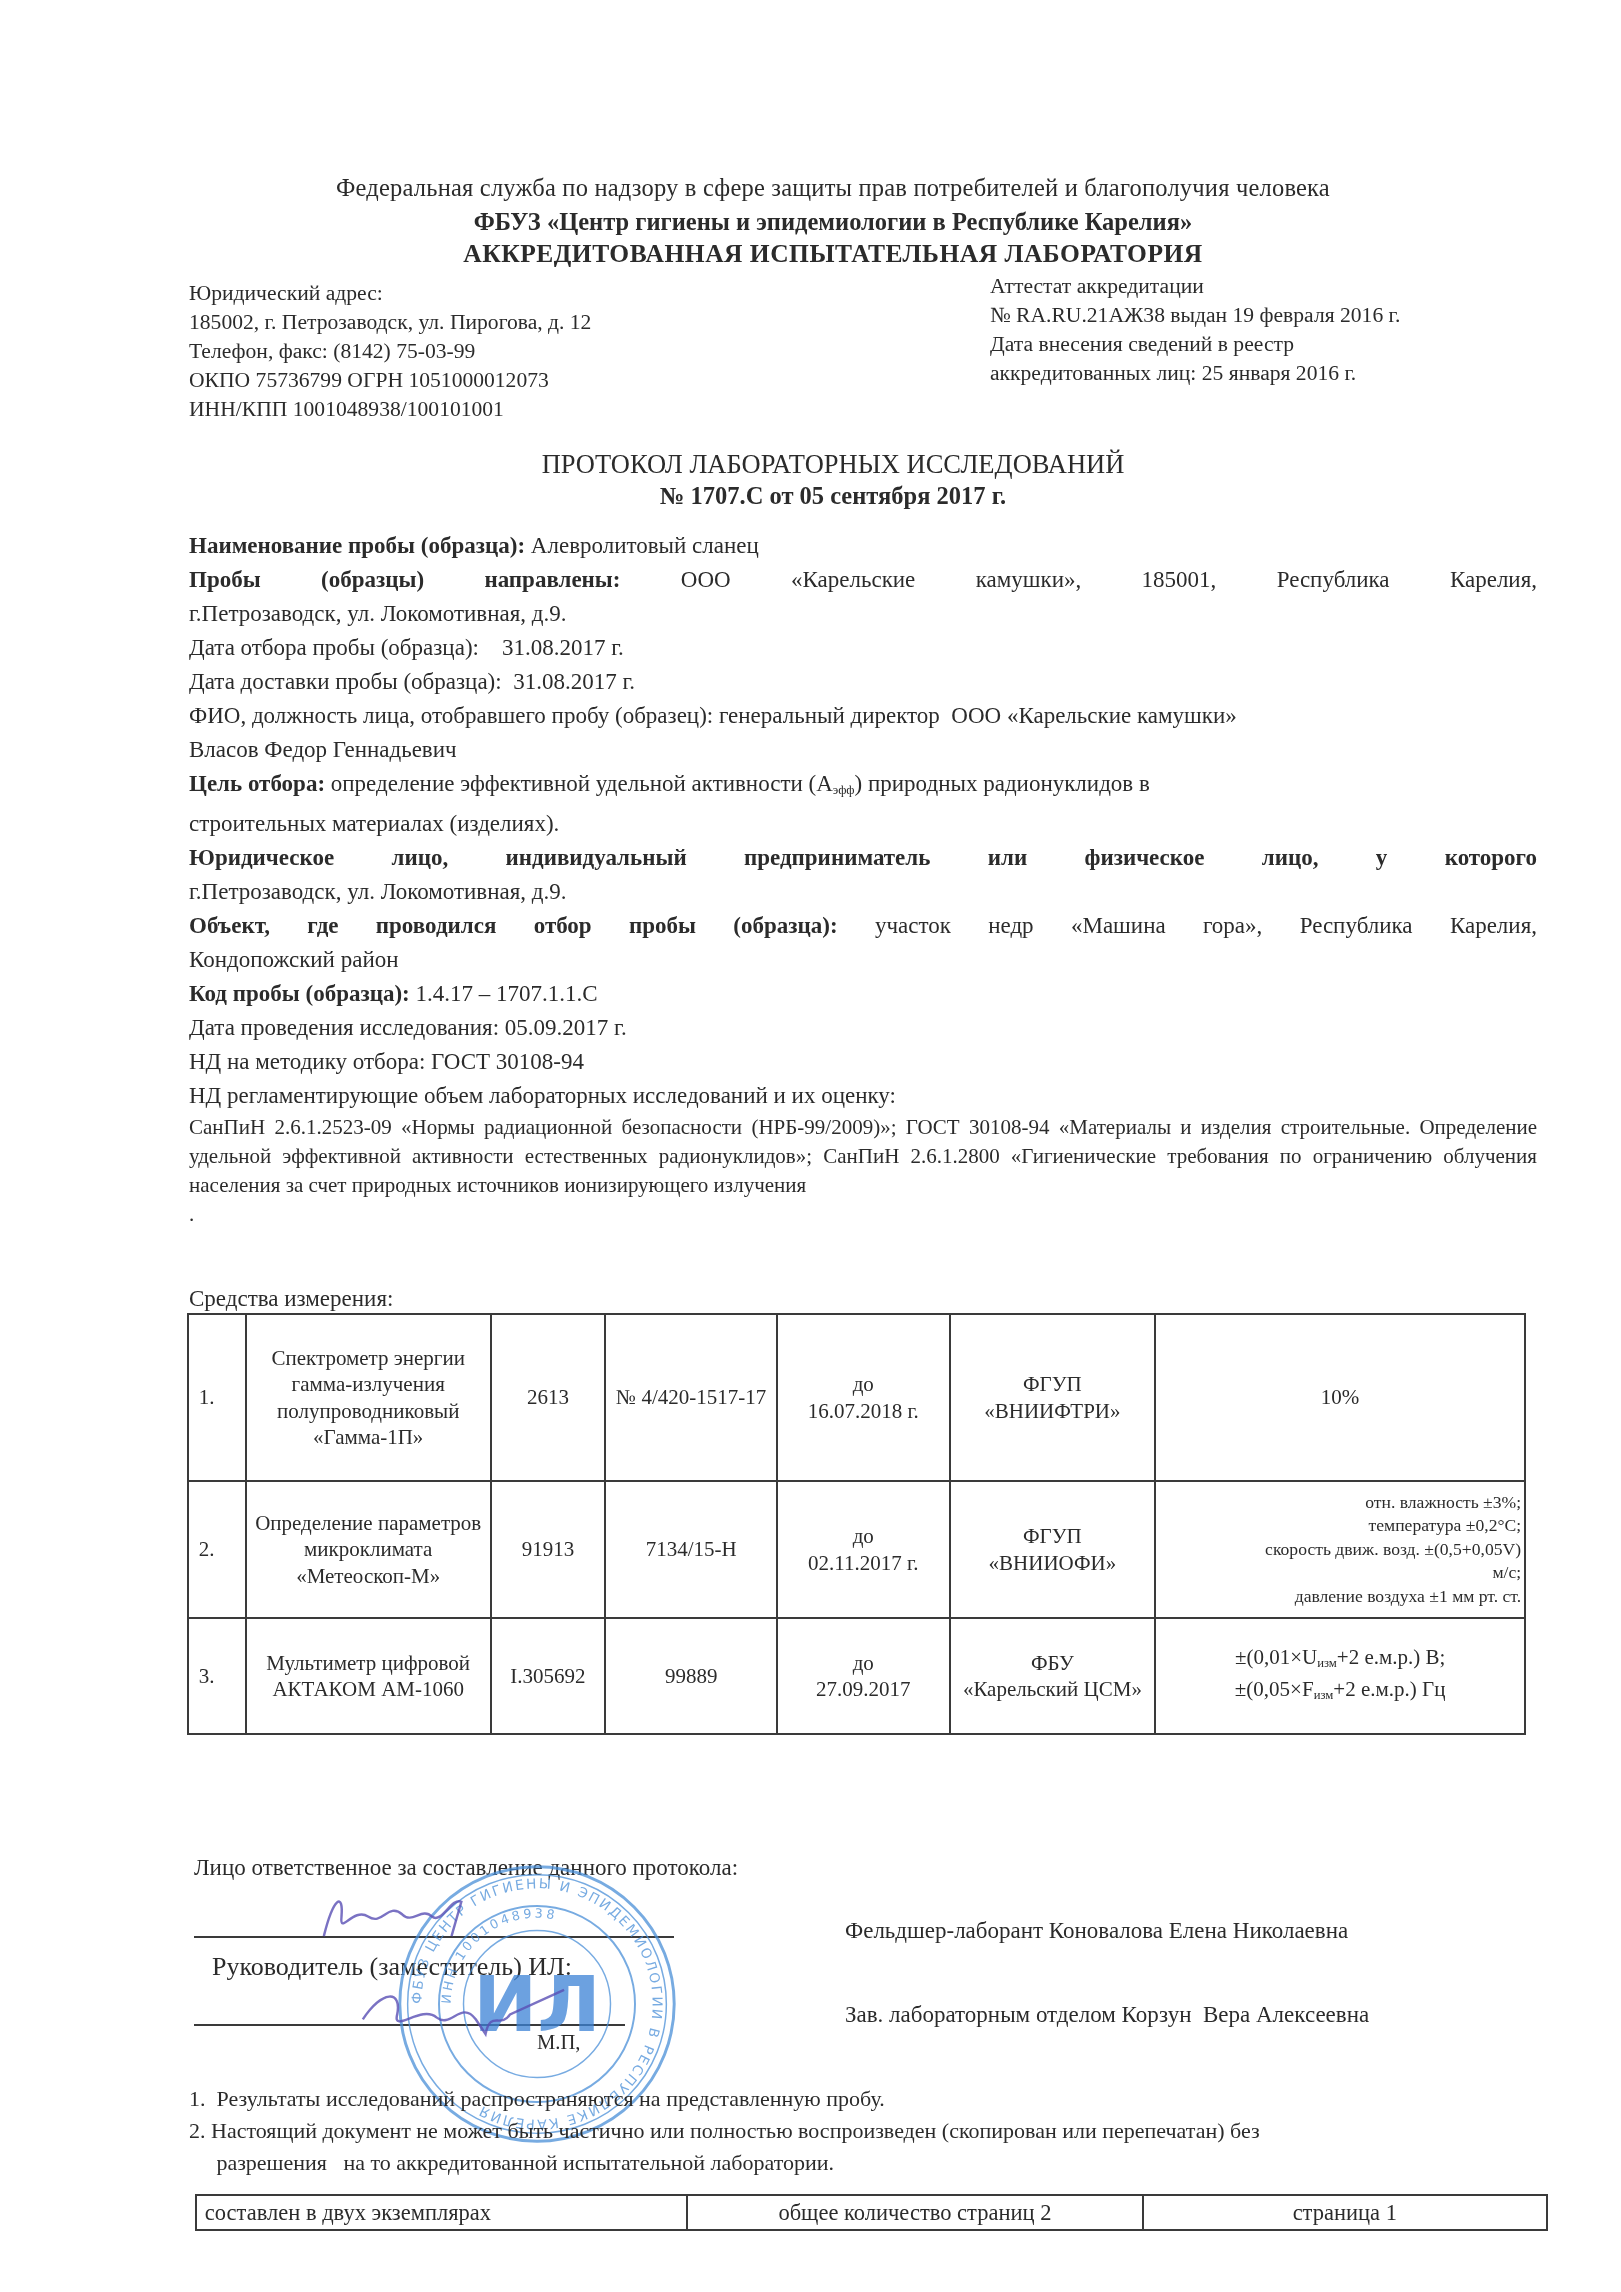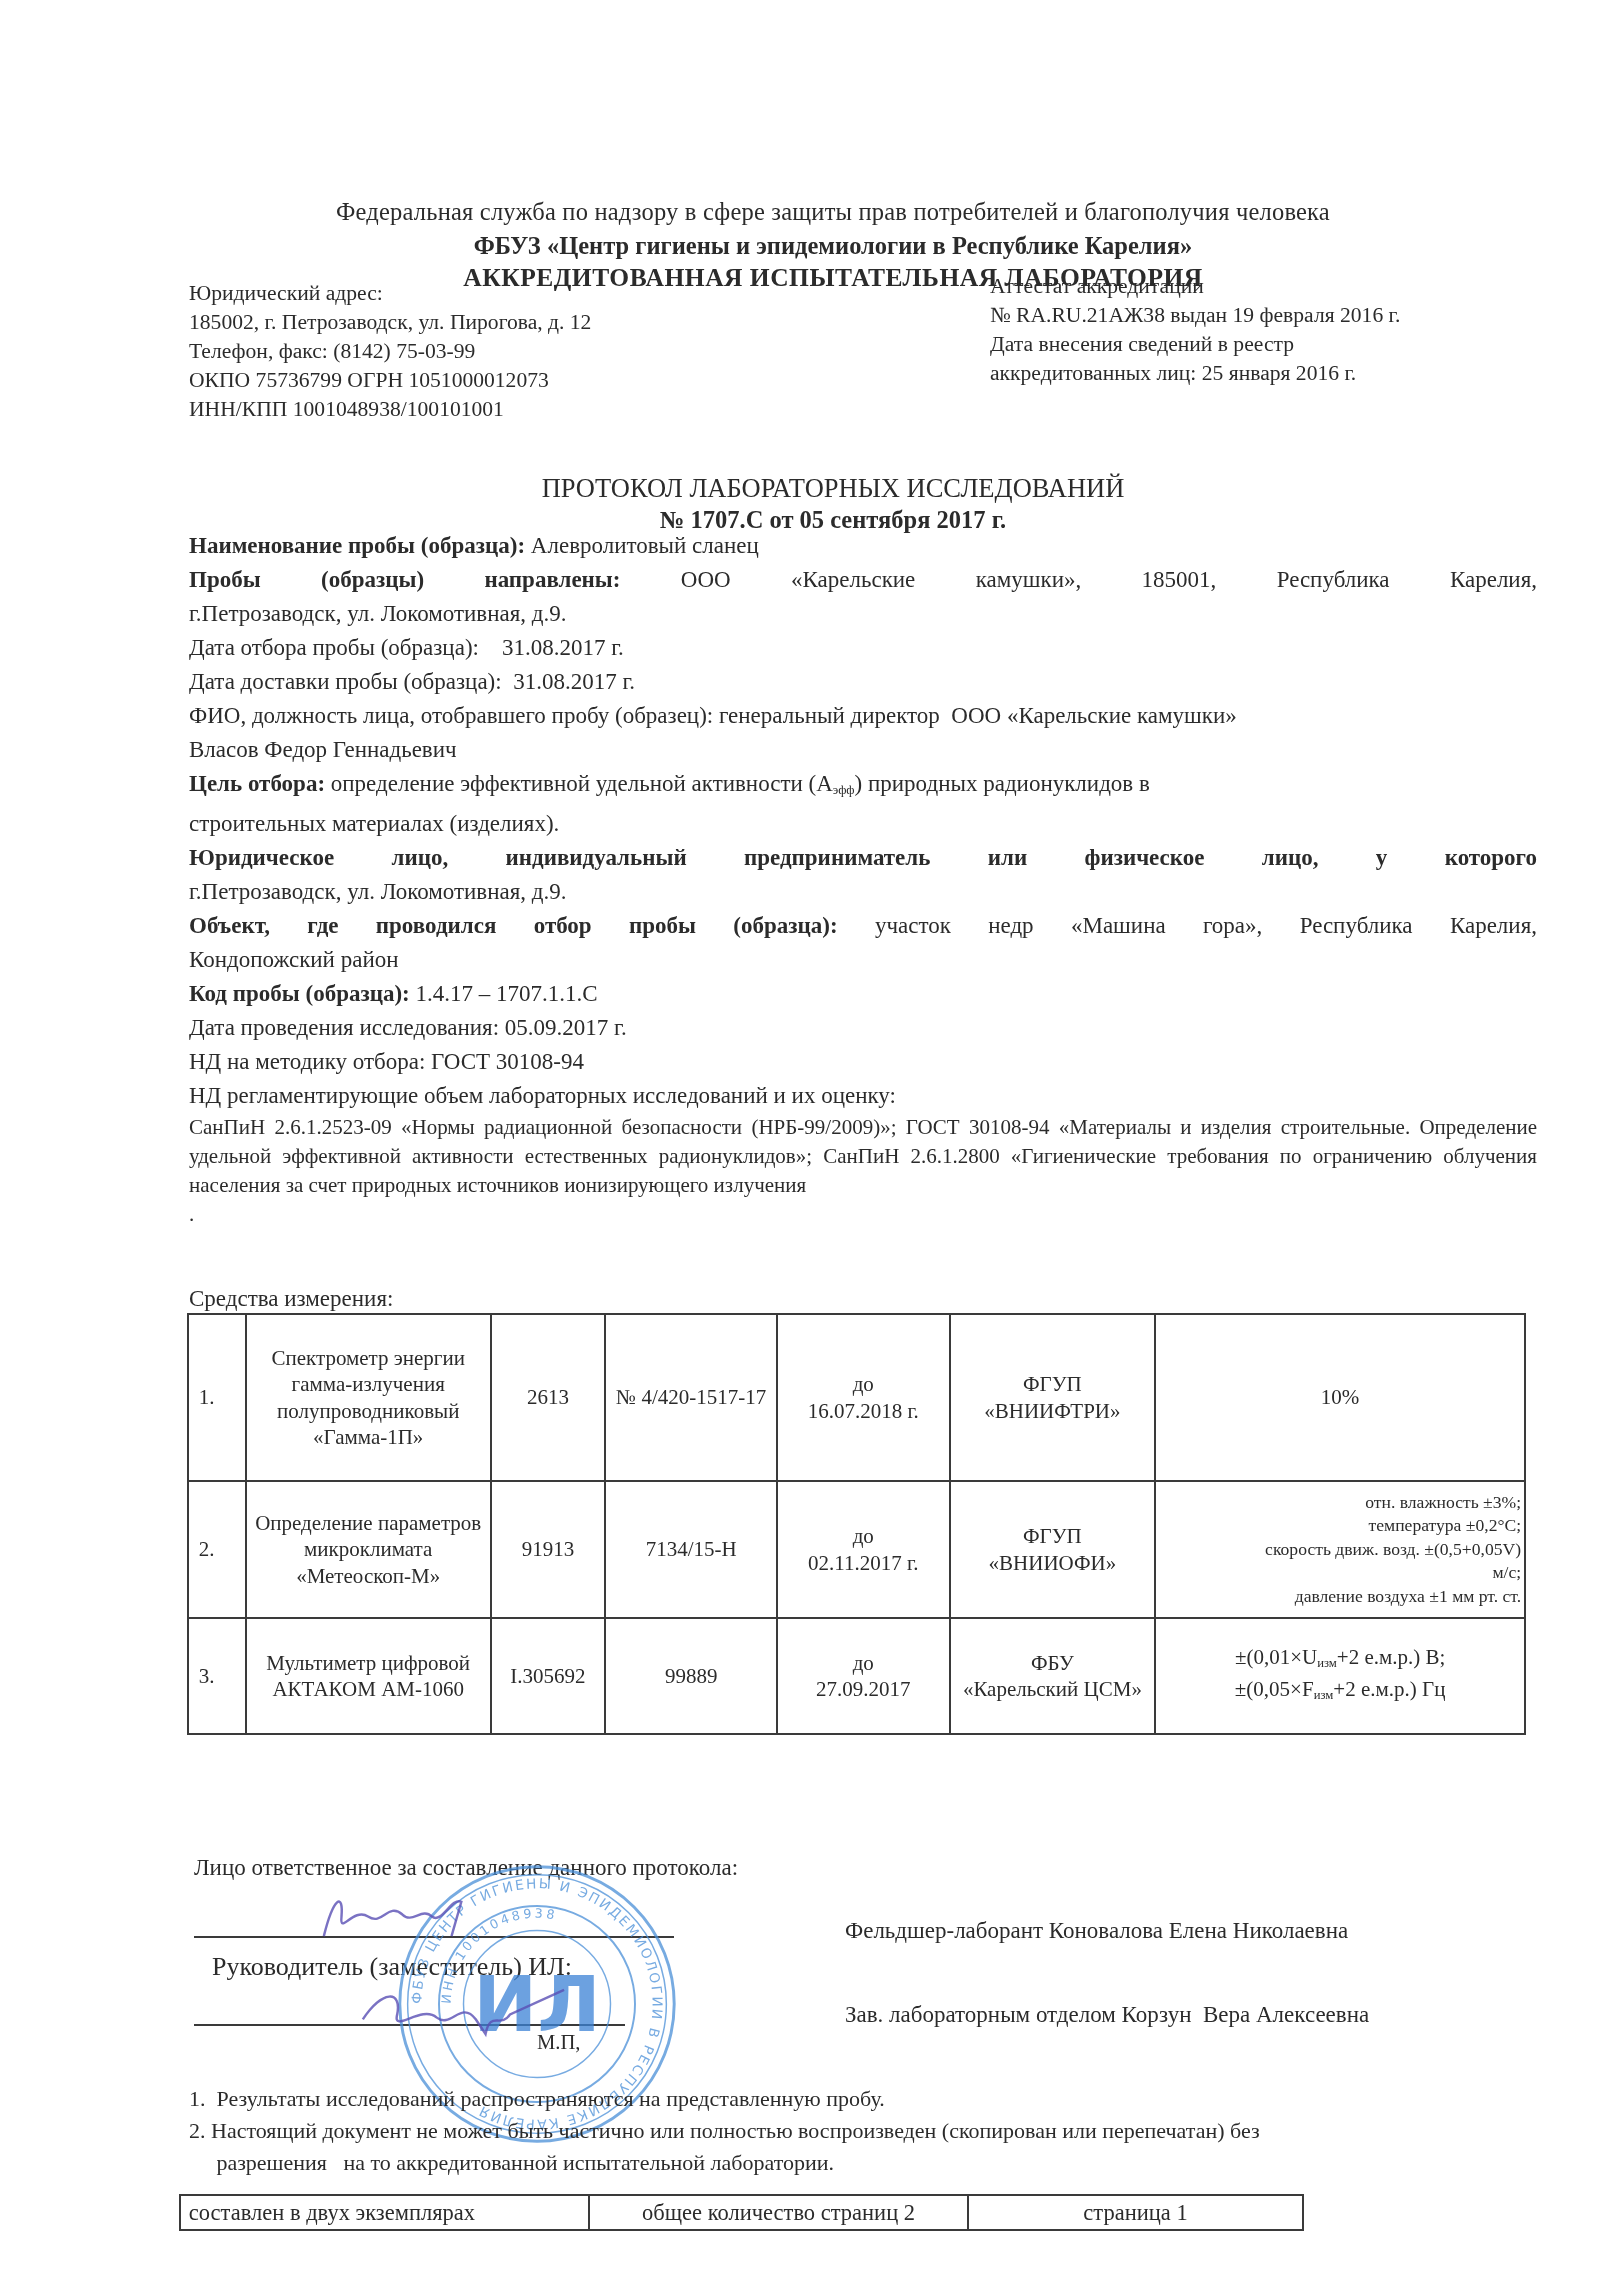--- a/index.html
+++ b/index.html
@@ -3,21 +3,21 @@
 <meta charset="utf-8">
 <style>
   html, body { margin: 0; padding: 0; background: #ffffff; }
   body {
     width: 1621px; height: 2293px; position: relative; overflow: hidden;
     font-family: "Liberation Serif", "DejaVu Serif", serif;
     color: #2b2b2b;
   }
   .page { position: absolute; left: 0; top: 0; width: 1621px; height: 2293px; }
   .abs { position: absolute; }
-  .center { text-align: center; margin-top: 24px; }
+  .center { text-align: center; }
   .hdr1 { left: 147px; top: 174px; width: 1372px; font-size: 24.5px; letter-spacing: 0.2px; }
   .hdr2 { left: 147px; top: 208px; width: 1372px; font-size: 24.5px; font-weight: bold; }
   .hdr3 { left: 147px; top: 239px; width: 1372px; font-size: 25.5px; font-weight: bold; letter-spacing: 0.5px; }
   .addr { left: 189px; top: 279px; font-size: 21.6px; line-height: 29px; }
   .accr { left: 990px; top: 272px; font-size: 21.6px; line-height: 29px; }
   .title1 { left: 147px; top: 449px; width: 1372px; font-size: 26.5px; font-weight: normal; }
   .title2 { left: 147px; top: 482px; width: 1372px; font-size: 24.5px; font-weight: bold; }
   .body { left: 189px; top: 529px; width: 1348px; font-size: 23px; line-height: 34px; }
   .body p { margin: 0; }
   .just { text-align: justify; text-align-last: auto; }
@@ -41,21 +41,21 @@
   .sigline1 { left: 194px; top: 1936px; width: 480px; border-top: 2px solid #3a3a3a; }
   .sigline2 { left: 194px; top: 2024px; width: 431px; border-top: 2px solid #3a3a3a; }
   .head2 { left: 212px; top: 1952px; font-size: 26px; text-align: center; }
   .pos1 { left: 845px; top: 1918px; font-size: 23px; }
   .pos2 { left: 845px; top: 2002px; font-size: 23px; }
   .mp { left: 537px; top: 2031px; font-size: 20.6px; }
   .notes { left: 189px; top: 2083px; width: 1343px; font-size: 22px; line-height: 32px; }
   .notes p { margin: 0; }
   .notes .cont { padding-left: 27.4px; }
   table.foot {
-    position: absolute; left: 179px; top: 2194px; width: 1125px;
+    position: absolute; left: 195px; top: 2194px; width: 1353px;
     border-collapse: collapse; font-size: 22.5px;
   }
   table.foot td { border: 2px solid #3a3a3a; padding: 2.9px 7.8px; height: 27.4px; }
   .stamp { left: 390px; top: 1857px; width: 294px; height: 294px; opacity: 0.75; }
   .sig { opacity: 0.8; }
 </style>
 </head>
 <body>
 
 <div class="page">

